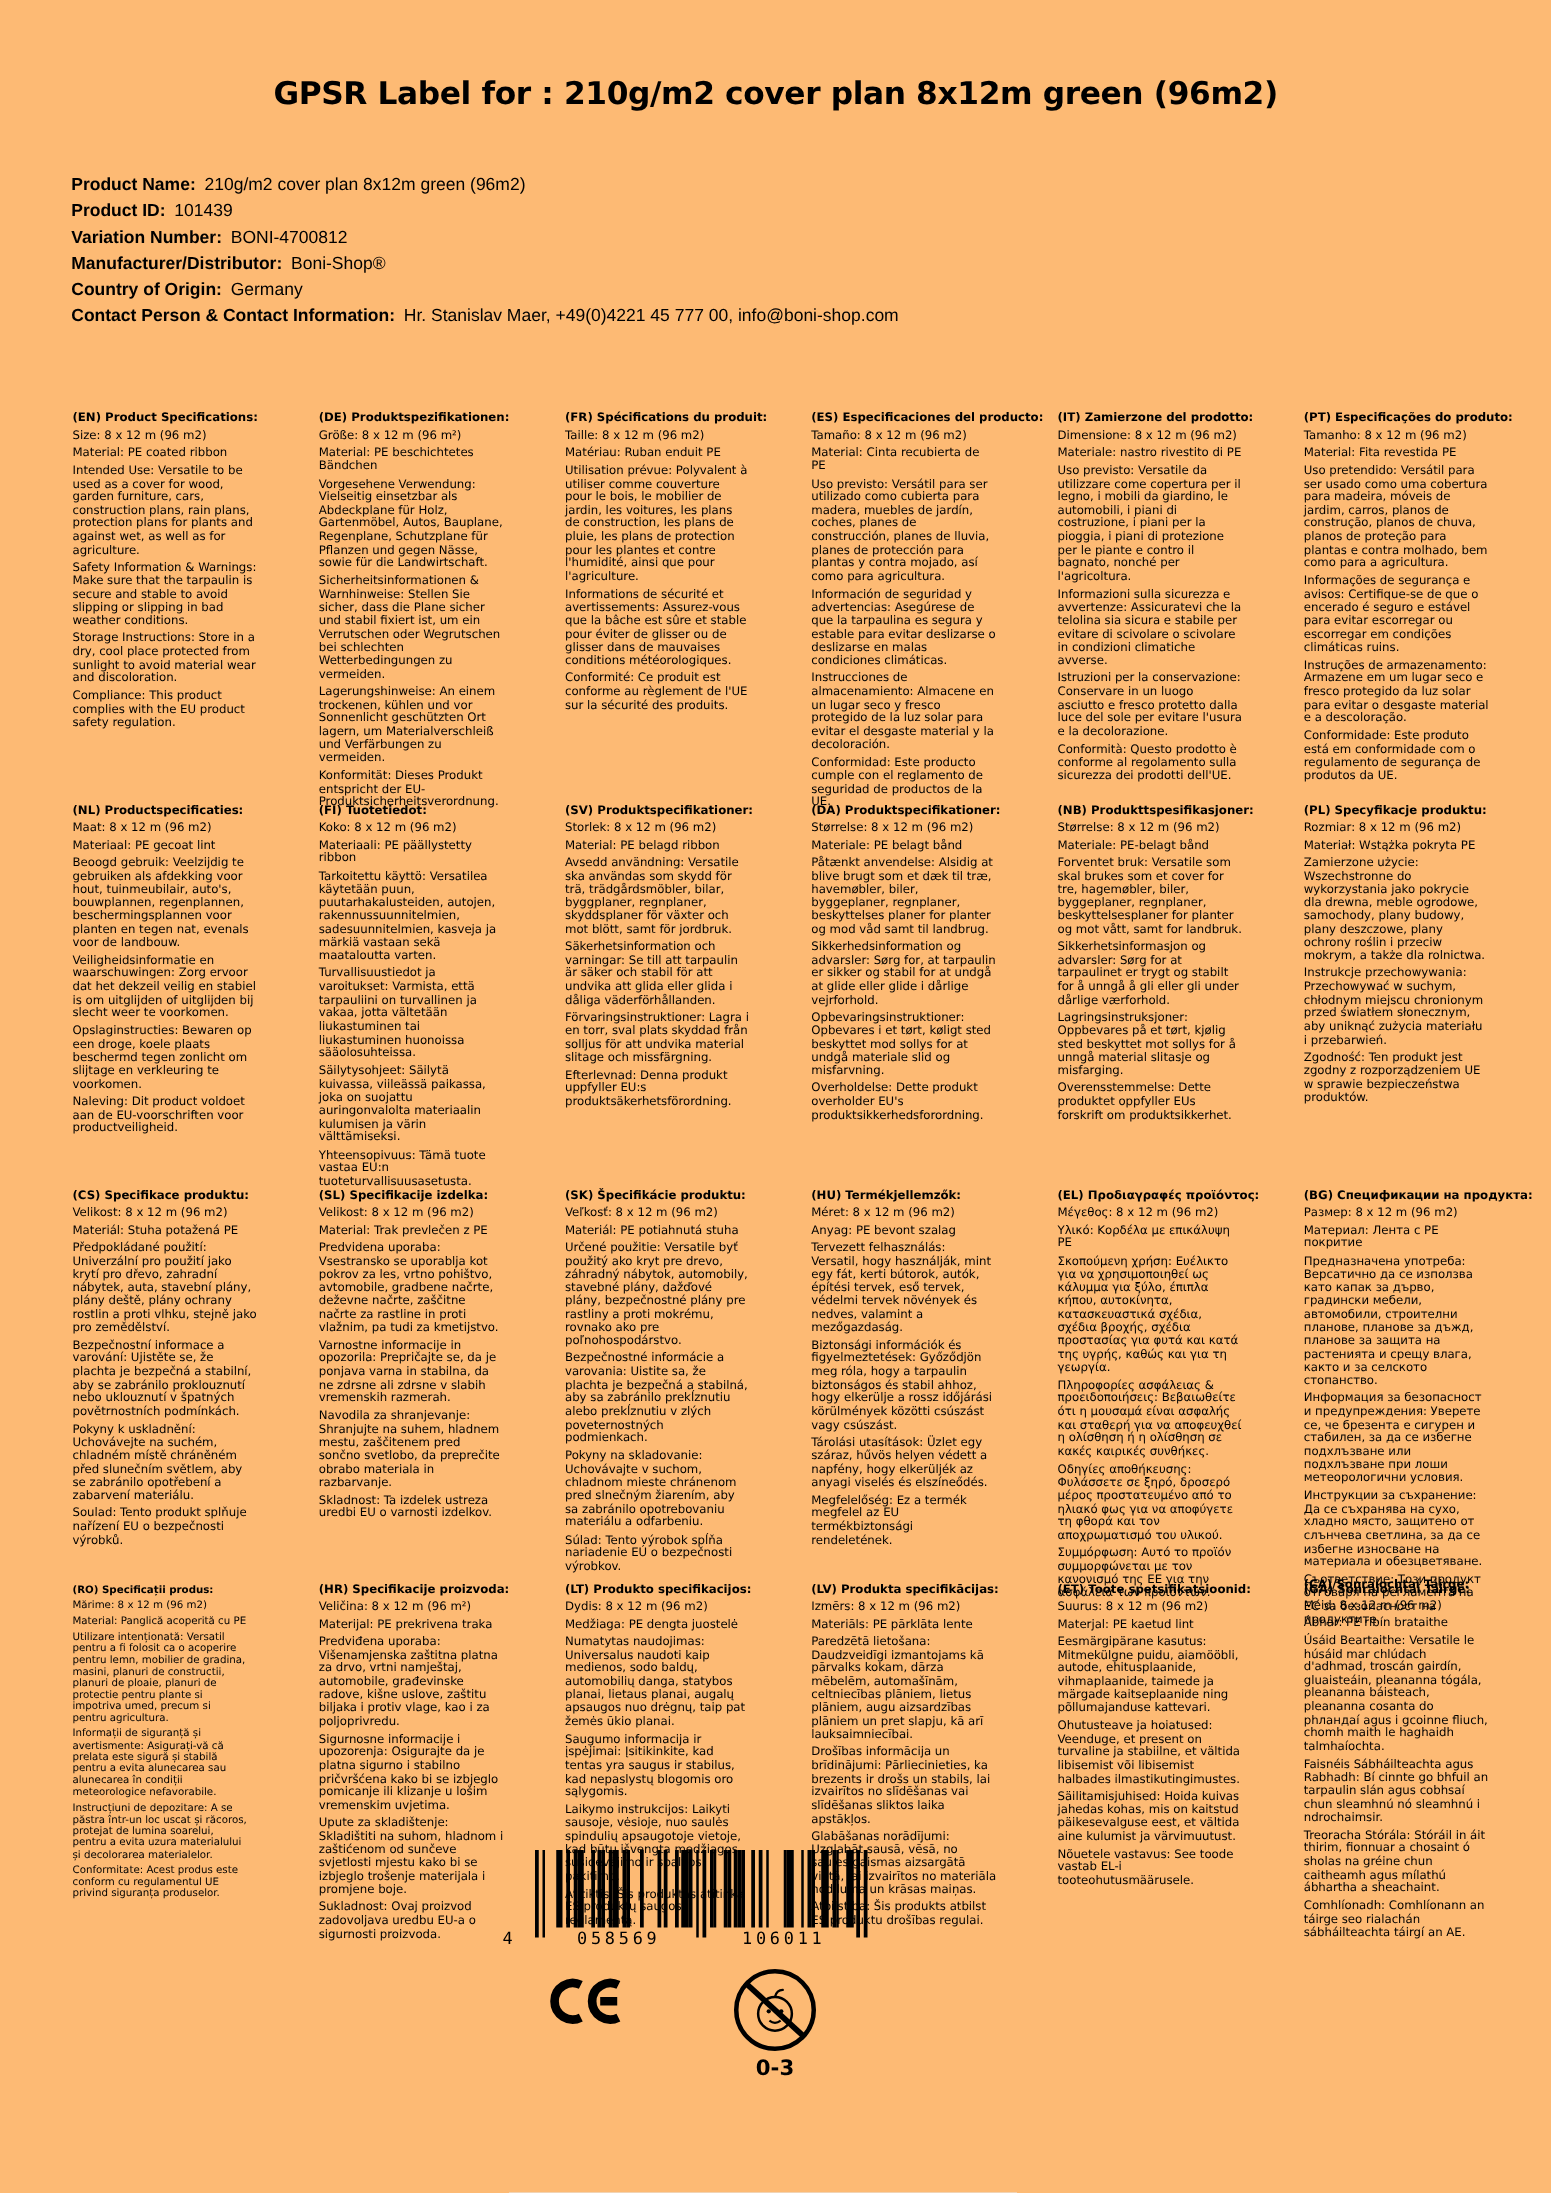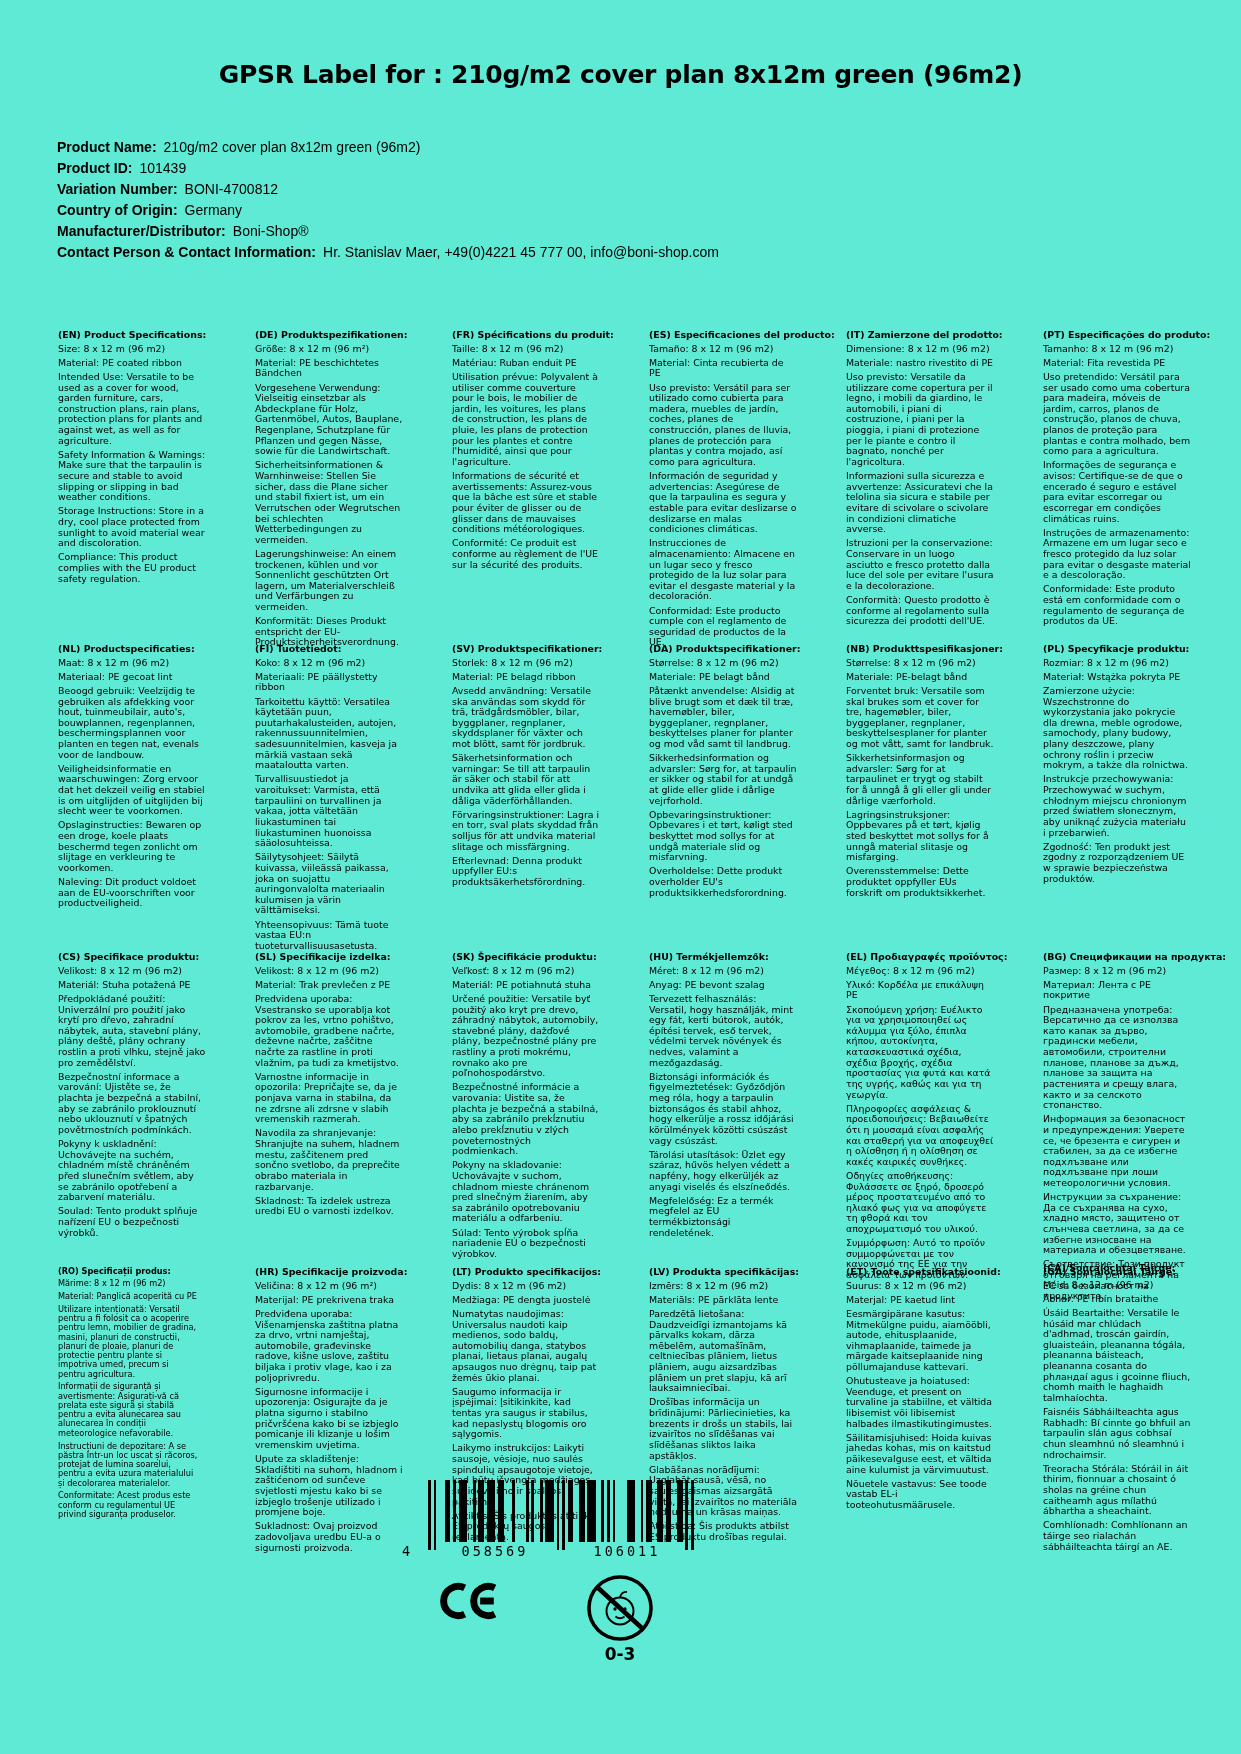--- a/index.html
+++ b/index.html
@@ -1,16 +1,16 @@
 <!DOCTYPE html>
 <html><head>
 <meta charset="utf-8">
 <style>
   html,body{margin:0;padding:0;background:#e8e8e8;}
-  #page{position:relative;width:1241px;height:1754px;background:#5eead4;margin:0 auto;
+  #page{position:relative;width:1241px;height:1754px;background:#fdba74;margin:0 auto;
         color:#000;font-family:"DejaVu Sans",sans-serif;overflow:hidden;}
   .title{position:absolute;top:60px;left:0;width:100%;text-align:center;margin:0;
          font:bold 25px "DejaVu Sans",sans-serif;letter-spacing:-0.3px;}
   
   .pinfo{position:absolute;left:57px;top:137px;font-family:"Liberation Sans",sans-serif;
          font-size:14px;line-height:21px;}
   .pi-label{font-weight:bold;margin-right:7px;}
   
   .lb{position:absolute;width:148px;font-size:9.4px;line-height:1.13;}
   .c0{left:58px}.c1{left:255px}.c2{left:452px}.c3{left:649px}.c4{left:846px}.c5{left:1043px}
@@ -40,22 +40,22 @@
 <body>
 
 <div id="page">
 
   <h1 class="title">GPSR Label for : 210g/m2 cover plan 8x12m green (96m2)</h1>
 
   <div class="pinfo">
     <div class="pi-row"><span class="pi-label">Product Name:</span><span class="pi-value">210g/m2 cover plan 8x12m green (96m2)</span></div>
     <div class="pi-row"><span class="pi-label">Product ID:</span><span class="pi-value">101439</span></div>
     <div class="pi-row"><span class="pi-label">Variation Number:</span><span class="pi-value">BONI-4700812</span></div>
+    <div class="pi-row"><span class="pi-label">Manufacturer/Distributor:</span><span class="pi-value">Boni-Shop®</span></div>
     <div class="pi-row"><span class="pi-label">Country of Origin:</span><span class="pi-value">Germany</span></div>
-    <div class="pi-row"><span class="pi-label">Manufacturer/Distributor:</span><span class="pi-value">Boni-Shop®</span></div>
     <div class="pi-row"><span class="pi-label">Contact Person &amp; Contact Information:</span><span class="pi-value">Hr. Stanislav Maer, +49(0)4221 45 777 00, info@boni-shop.com</span></div>
   </div>
 
   <section class="lb c0 r0">
       <h3 class="lbh">(EN) Product Specifications:</h3>
       <div class="lbb">
         <p>Size: 8 x 12 m (96 m2)</p>
         <p>Material: PE coated ribbon</p>
         <p>Intended Use: Versatile to be used as a cover for wood, garden furniture, cars, construction plans, rain plans, protection plans for plants and against wet, as well as for agriculture.</p>
         <p>Safety Information &amp; Warnings: Make sure that the tarpaulin is secure and stable to avoid slipping or slipping in bad weather conditions.</p>
@@ -262,21 +262,21 @@
         <p>Conformitate: Acest produs este conform cu regulamentul UE privind siguranța produselor.</p>
       </div>
     </section>
   <section class="lb c1 r3">
       <h3 class="lbh">(HR) Specifikacije proizvoda:</h3>
       <div class="lbb">
         <p>Veličina: 8 x 12 m (96 m²)</p>
         <p>Materijal: PE prekrivena traka</p>
         <p>Predviđena uporaba: Višenamjenska zaštitna platna za drvo, vrtni namještaj, automobile, građevinske radove, kišne uslove, zaštitu biljaka i protiv vlage, kao i za poljoprivredu.</p>
         <p>Sigurnosne informacije i upozorenja: Osigurajte da je platna sigurno i stabilno pričvršćena kako bi se izbjeglo pomicanje ili klizanje u lošim vremenskim uvjetima.</p>
-        <p>Upute za skladištenje: Skladištiti na suhom, hladnom i zaštićenom od sunčeve svjetlosti mjestu kako bi se izbjeglo trošenje utilizado i promjene boje.</p>
+        <p>Upute za skladištenje: Skladištiti na suhom, hladnom i zaštićenom od sunčeve svjetlosti mjestu kako bi se izbjeglo trošenje materijala i promjene boje.</p>
         <p>Sukladnost: Ovaj proizvod zadovoljava uredbu EU-a o sigurnosti proizvoda.</p>
       </div>
     </section>
   <section class="lb c2 r3">
       <h3 class="lbh">(LT) Produkto specifikacijos:</h3>
       <div class="lbb">
         <p>Dydis: 8 x 12 m (96 m2)</p>
         <p>Medžiaga: PE dengta juostelė</p>
         <p>Numatytas naudojimas: Universalus naudoti kaip medienos, sodo baldų, automobilių danga, statybos planai, lietaus planai, augalų apsaugos nuo drėgnų, taip pat žemės ūkio planai.</p>
         <p>Saugumo informacija ir įspėjimai: Įsitikinkite, kad tentas yra saugus ir stabilus, kad nepaslystų blogomis oro sąlygomis.</p>

